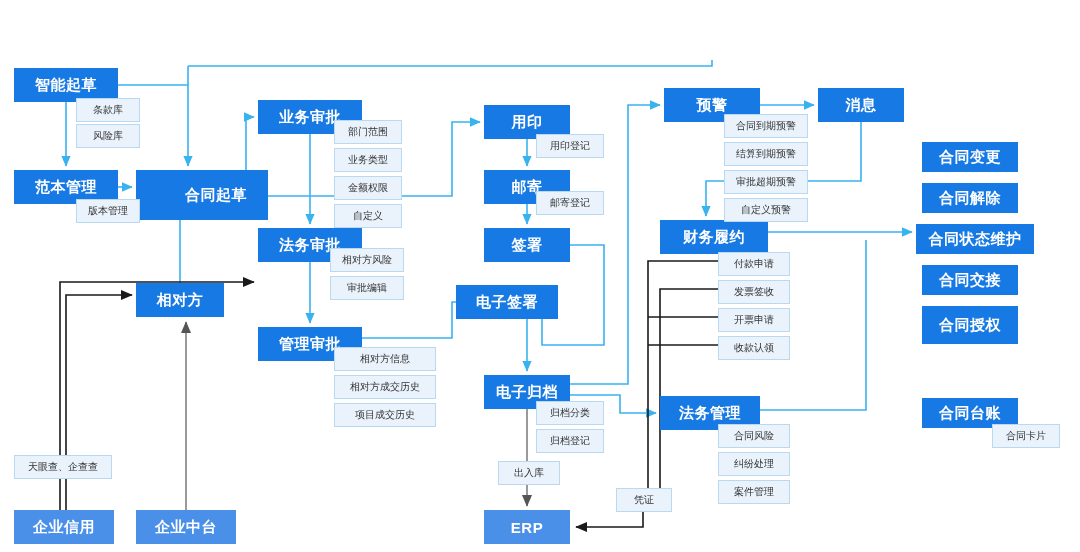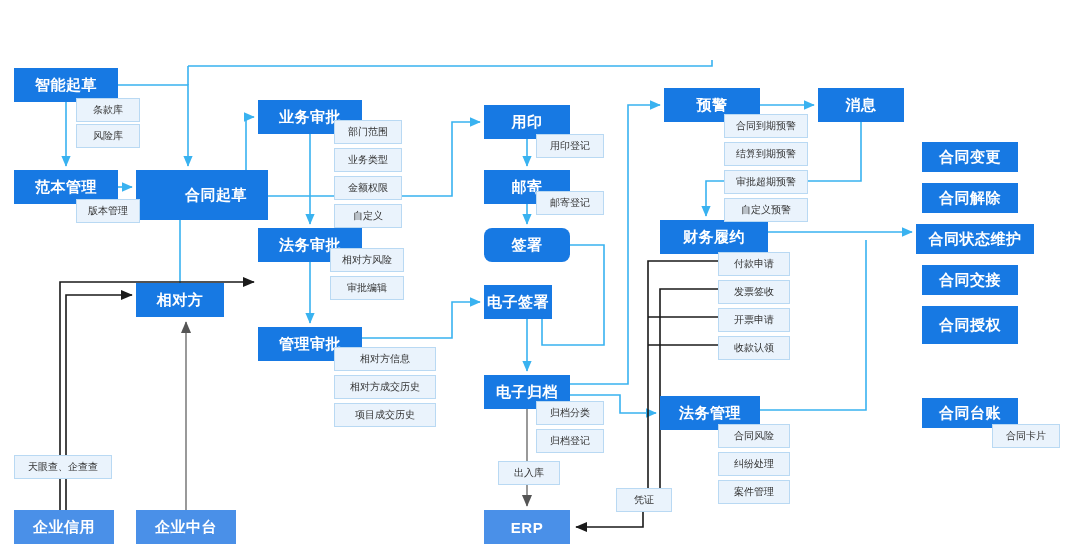--- a/index.html
+++ b/index.html
@@ -109,22 +109,22 @@
       <div class="mbox" style="left: 14px; top: 170px; width: 104px; height: 34px;">范本管理</div>
       <div class="mbox" style="left: 136px; top: 170px; width: 104px; height: 50px; padding-left: 28px;">合同起草</div>
       <div class="mbox" style="left: 136px; top: 283px; width: 88px; height: 34px;">相对方</div>
       <div class="mbox light" style="left: 14px; top: 510px; width: 100px; height: 34px;">企业信用</div>
       <div class="mbox light" style="left: 136px; top: 510px; width: 100px; height: 34px;">企业中台</div>
       <div class="mbox" style="left: 258px; top: 100px; width: 104px; height: 34px;">业务审批</div>
       <div class="mbox" style="left: 258px; top: 228px; width: 104px; height: 34px;">法务审批</div>
       <div class="mbox" style="left: 258px; top: 327px; width: 104px; height: 34px;">管理审批</div>
       <div class="mbox" style="left: 484px; top: 105px; width: 86px; height: 34px;">用印</div>
       <div class="mbox" style="left: 484px; top: 170px; width: 86px; height: 34px;">邮寄</div>
-      <div class="mbox" style="left: 484px; top: 228px; width: 86px; height: 34px; border-radius: 8px;">签署</div>
-      <div class="mbox" style="left: 484px; top: 285px; width: 68px; height: 34px;">电子签署</div>
+      <div class="mbox" style="left: 484px; top: 228px; width: 86px; height: 34px;">签署</div>
+      <div class="mbox" style="left: 456px; top: 285px; width: 102px; height: 34px;">电子签署</div>
       <div class="mbox" style="left: 484px; top: 375px; width: 86px; height: 34px;">电子归档</div>
       <div class="mbox light" style="left: 484px; top: 510px; width: 86px; height: 34px;">ERP</div>
       <div class="mbox" style="left: 664px; top: 88px; width: 96px; height: 34px;">预警</div>
       <div class="mbox" style="left: 818px; top: 88px; width: 86px; height: 34px;">消息</div>
       <div class="mbox" style="left: 660px; top: 220px; width: 108px; height: 34px;">财务履约</div>
       <div class="mbox" style="left: 660px; top: 396px; width: 100px; height: 34px;">法务管理</div>
       <div class="mbox" style="left: 922px; top: 142px; width: 96px; height: 30px;">合同变更</div>
       <div class="mbox" style="left: 922px; top: 183px; width: 96px; height: 30px;">合同解除</div>
       <div class="mbox" style="left: 916px; top: 224px; width: 118px; height: 30px;">合同状态维护</div>
       <div class="mbox" style="left: 922px; top: 265px; width: 96px; height: 30px;">合同交接</div>

